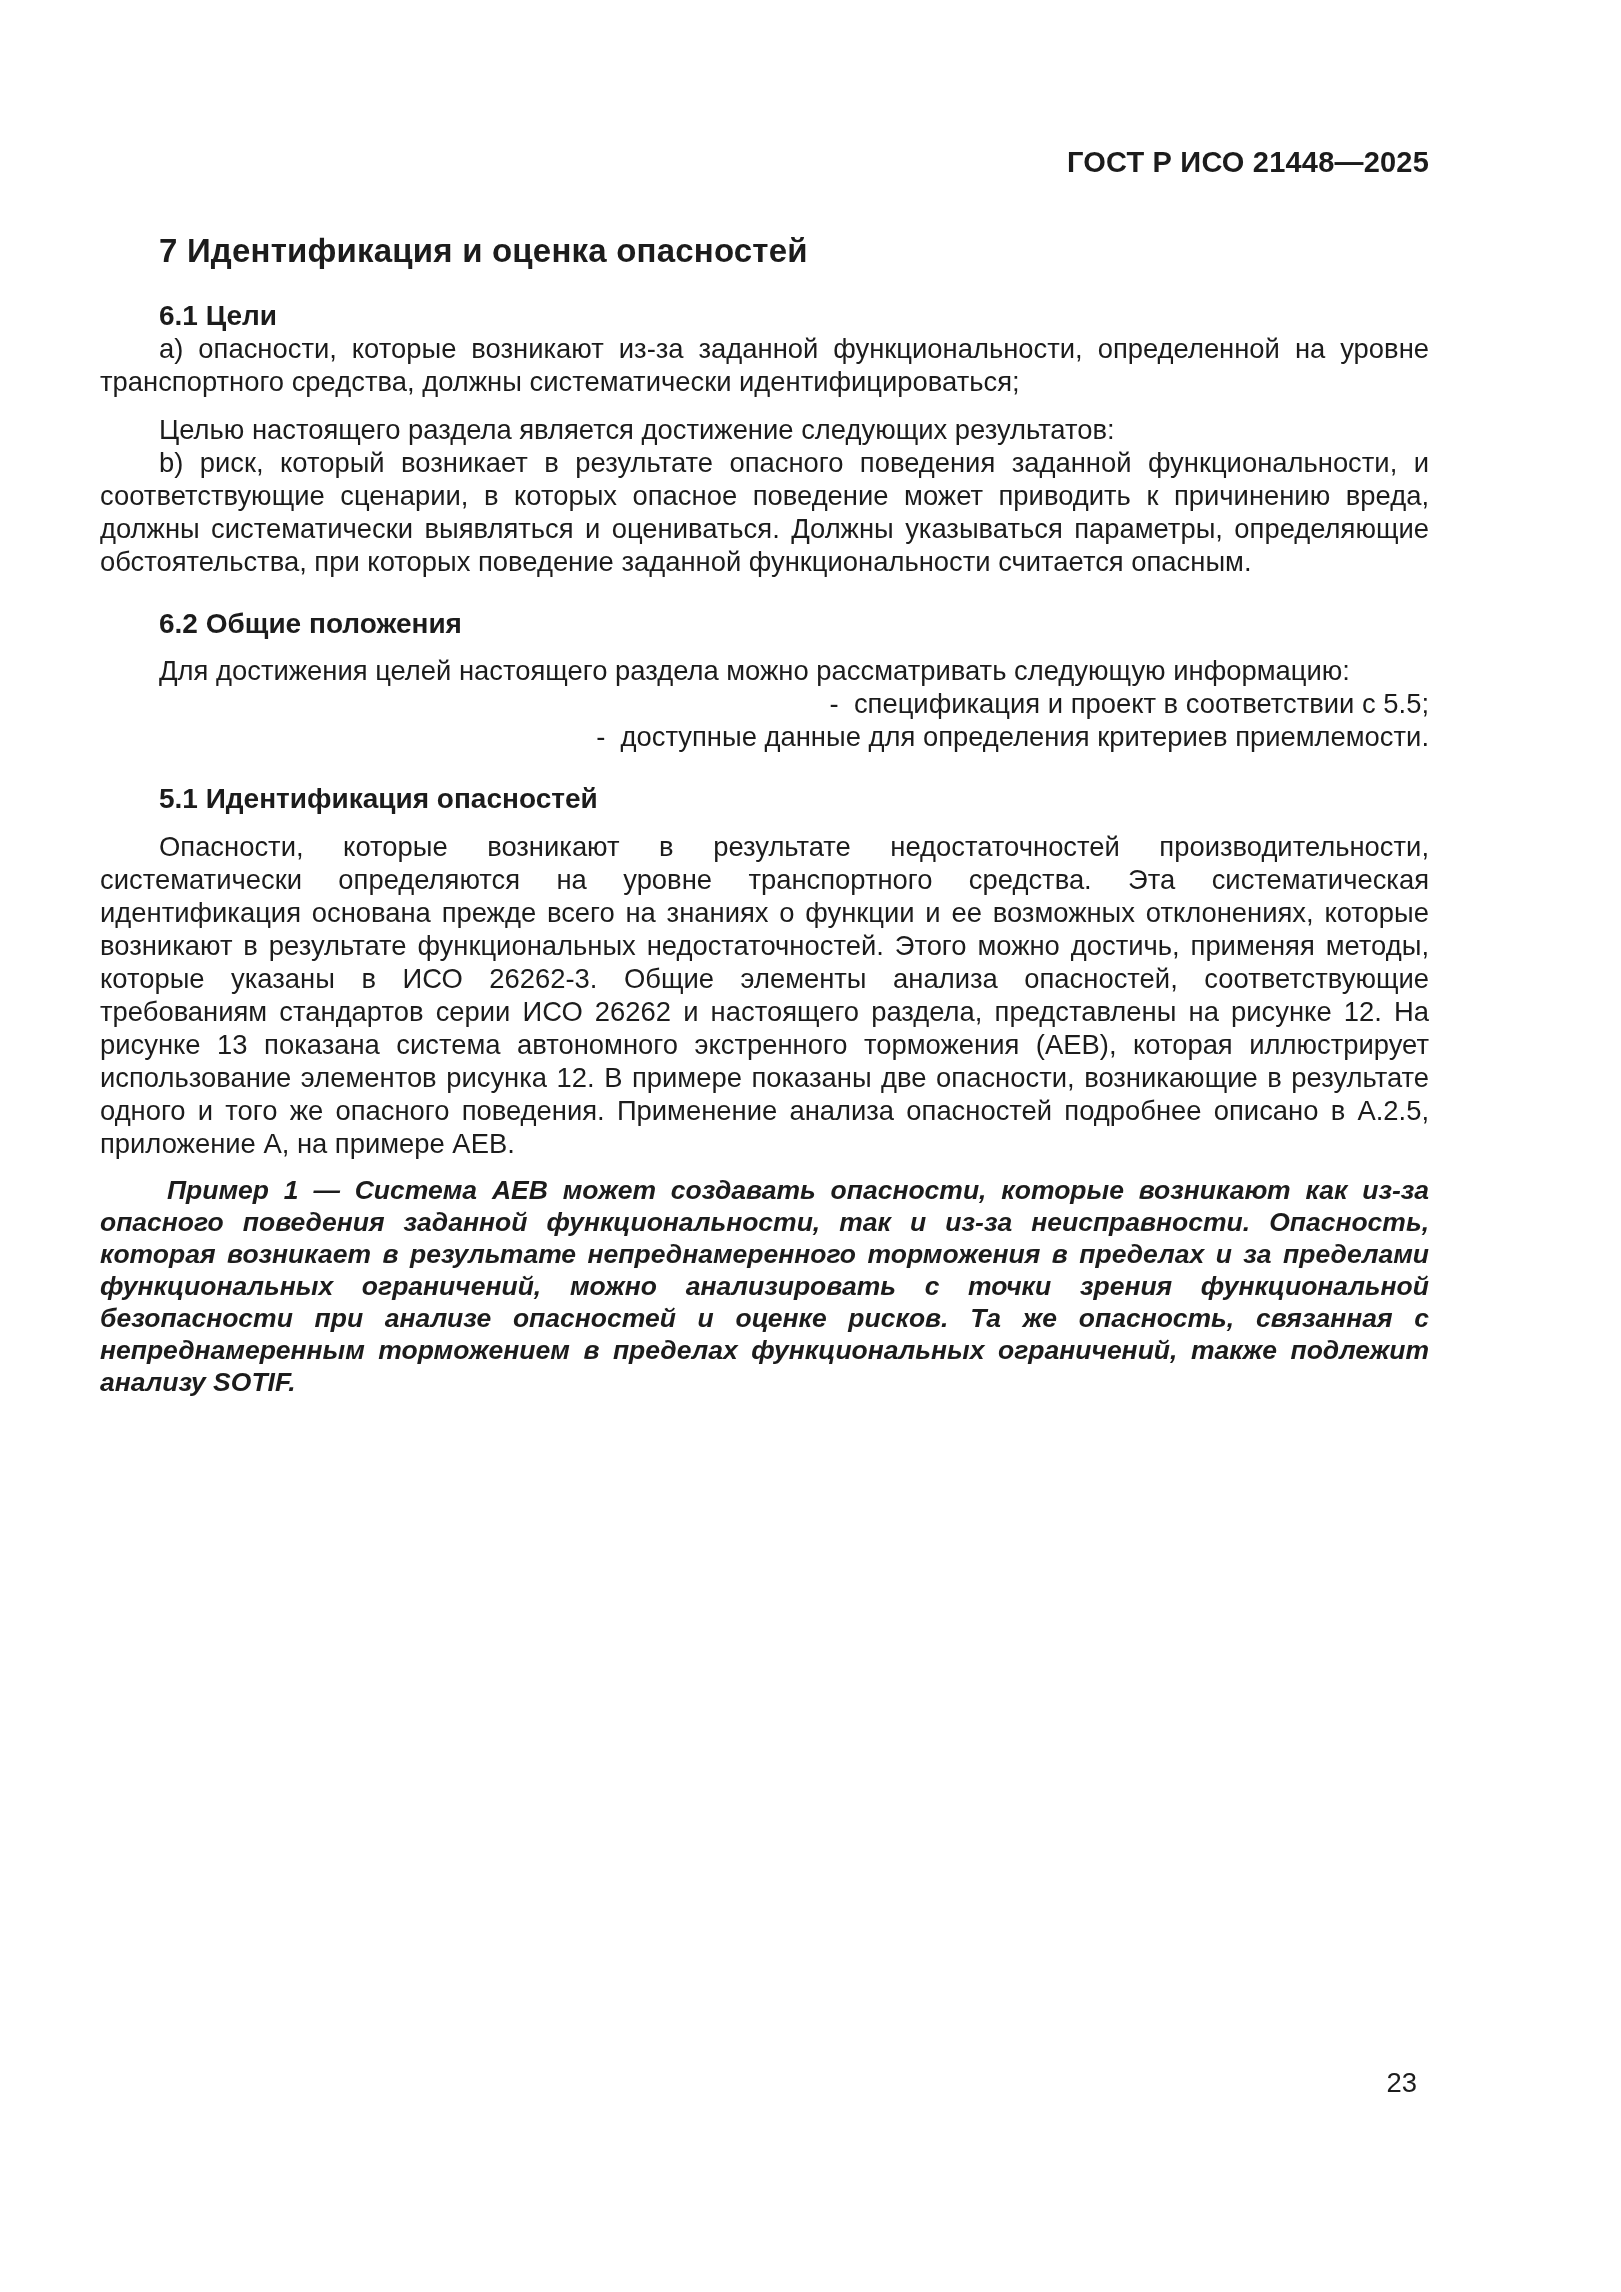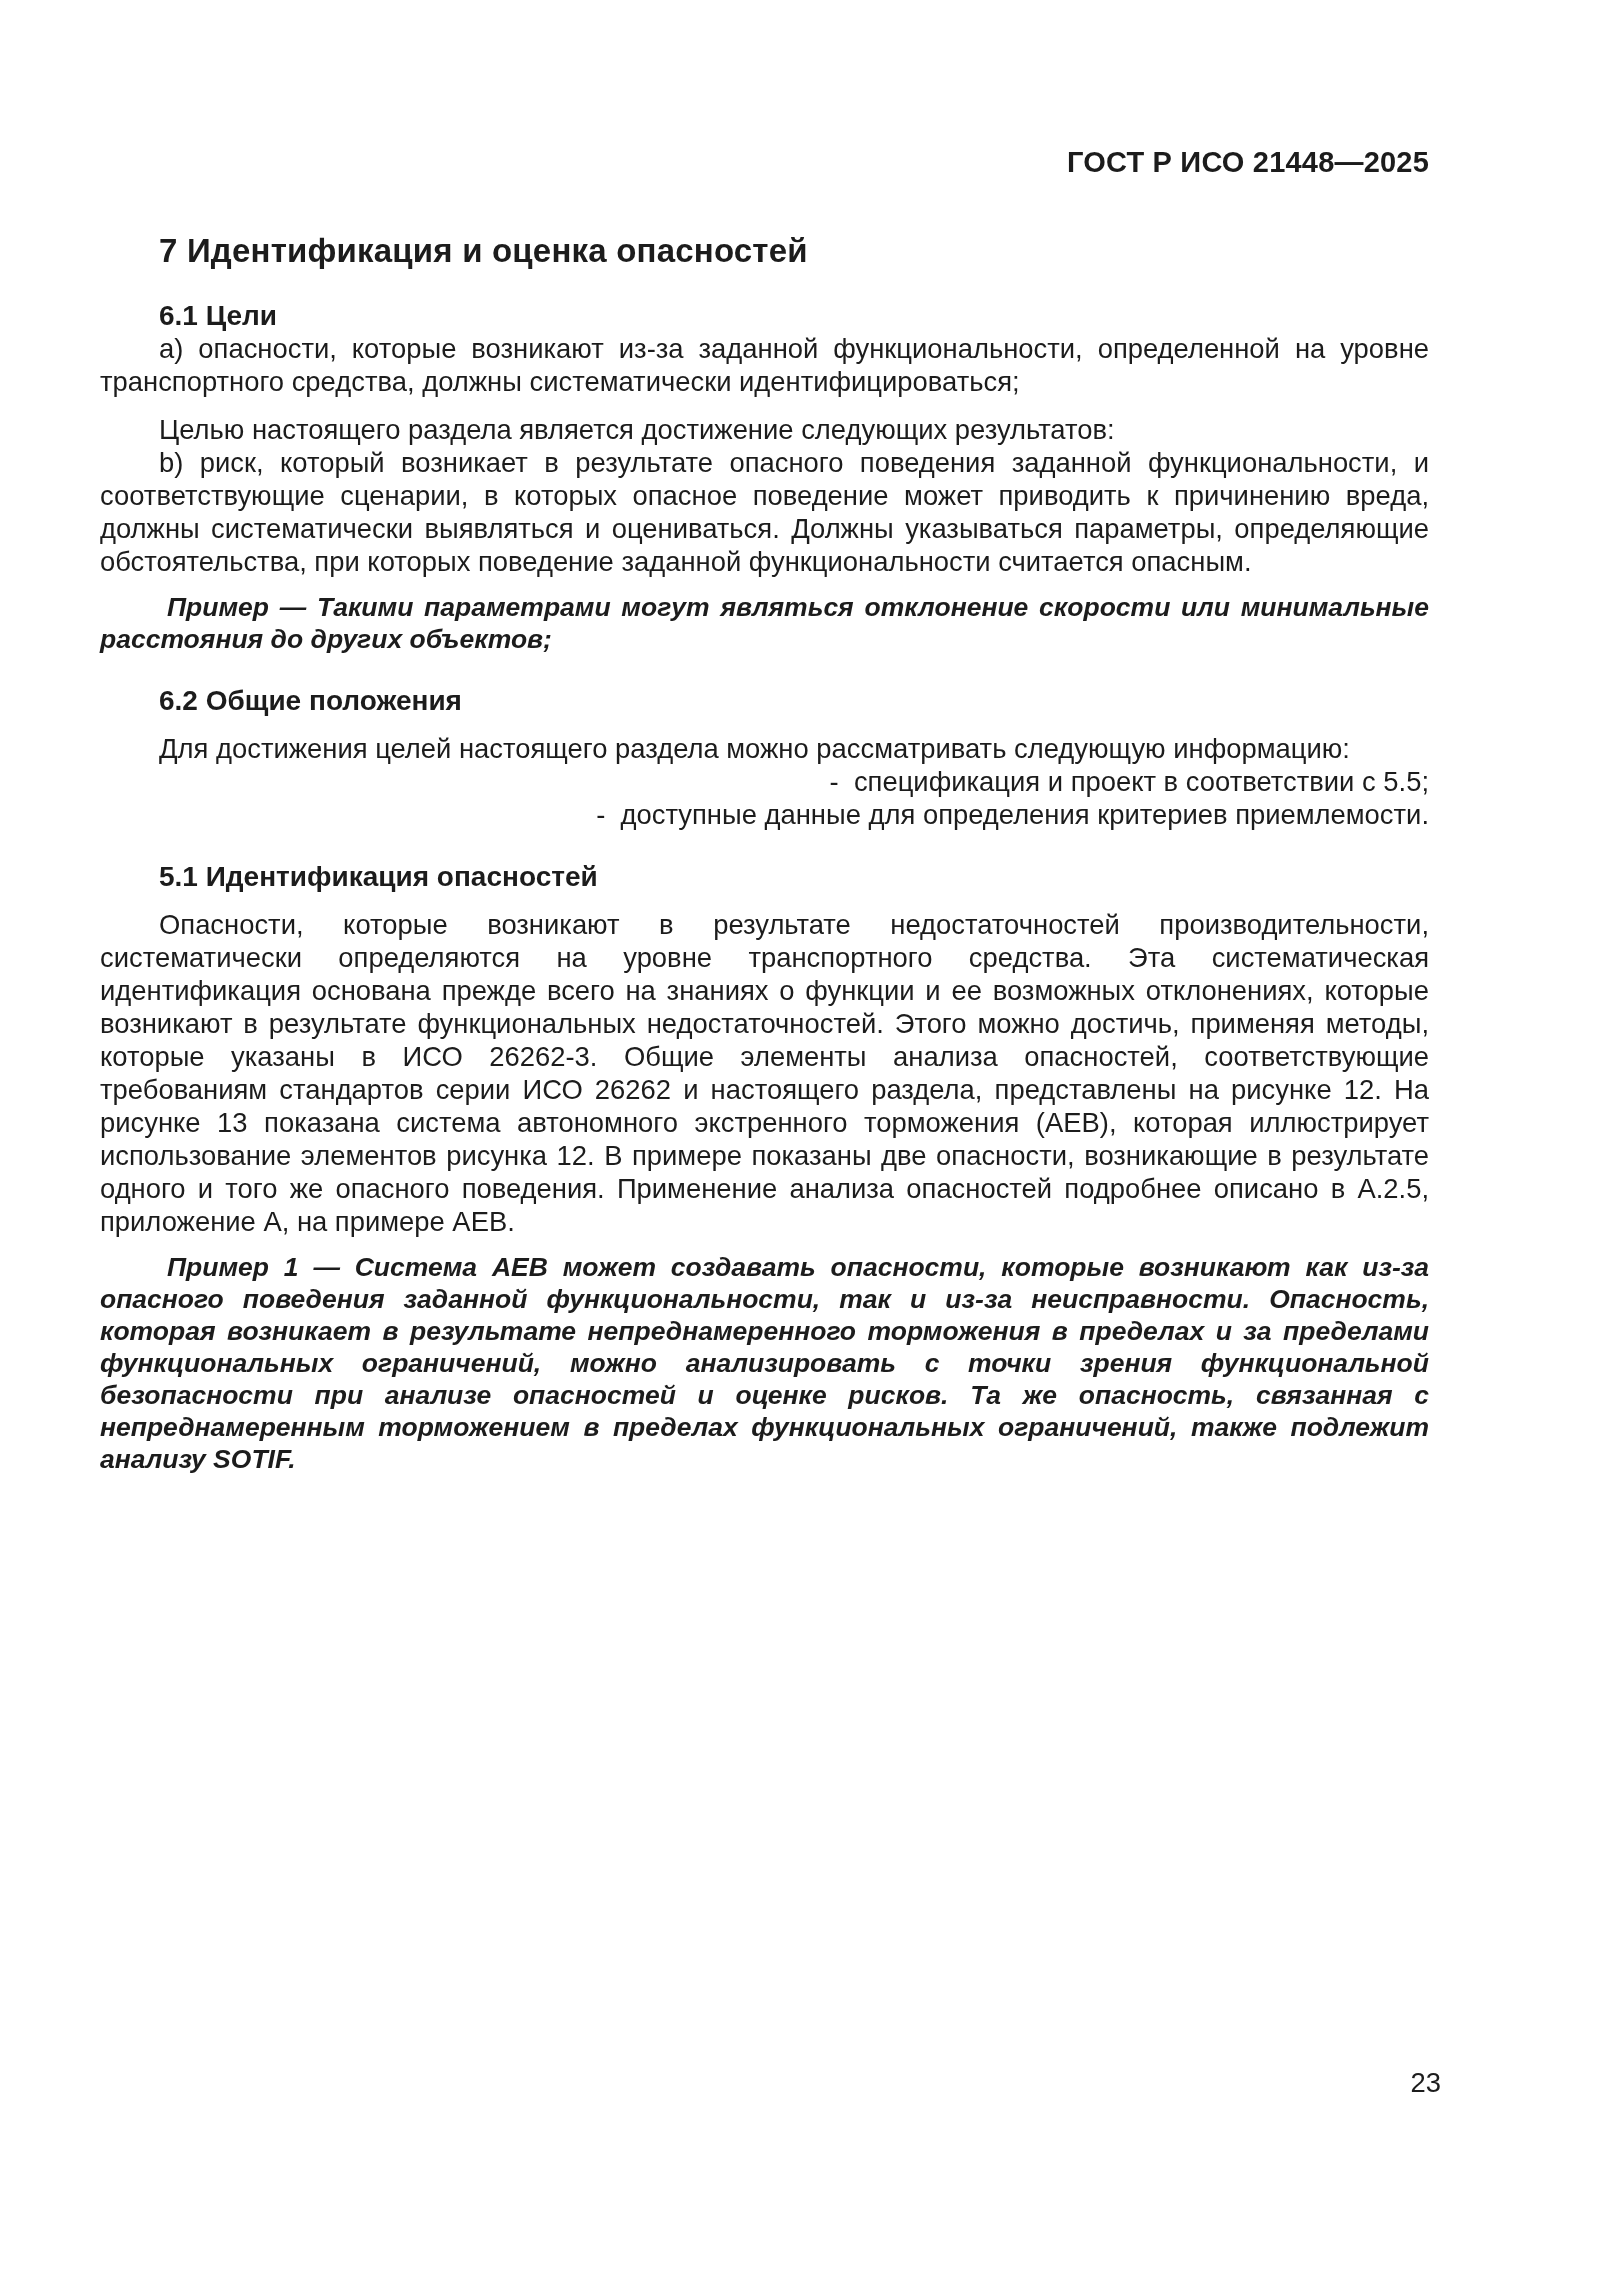--- a/index.html
+++ b/index.html
@@ -67,21 +67,21 @@
     font-size: 26.5px;
     line-height: 32px;
     font-weight: bold;
     font-style: italic;
     text-align: justify;
     text-indent: 67px;
   }
   .page-number {
     position: absolute;
     top: 2068px;
-    right: 180px;
+    right: 204px;
     font-size: 27.4px;
     line-height: 29px;
   }
 </style>
 </head>
 <body>
 
 <div class="page-content">
 
   <div class="doc-header">ГОСТ Р ИСО 21448—2025</div>
@@ -89,21 +89,20 @@
   <h1 class="section-title">7 Идентификация и оценка опасностей</h1>
 
   <h2 class="subsection-title">6.1 Цели</h2>
 
   <p class="body">a) опасности, которые возникают из-за заданной функциональности, определенной на уровне транспортного средства, должны систематически идентифицироваться;</p>
 
   <p class="body first">Целью настоящего раздела является достижение следующих результатов:</p>
 
   <p class="body">b) риск, который возникает в результате опасного поведения заданной функциональности, и соответствующие сценарии, в которых опасное поведение может приводить к причинению вреда, должны систематически выявляться и оцениваться. Должны указываться параметры, определяющие обстоятельства, при которых поведение заданной функциональности считается опасным.</p>
 
-  <p class="example">Пример — Такими параметрами могут являться отклонение скорости или минимальные расстояния до других объектов;</p>
 
 
   <h2 class="subsection-title">6.2 Общие положения</h2>
 
   <p class="body first">Для достижения целей настоящего раздела можно рассматривать следующую информацию:</p>
 
   <p class="body dash-item">спецификация и проект в соответствии с 5.5;</p>
 
   <p class="body dash-item">доступные данные для определения критериев приемлемости.</p>
 

